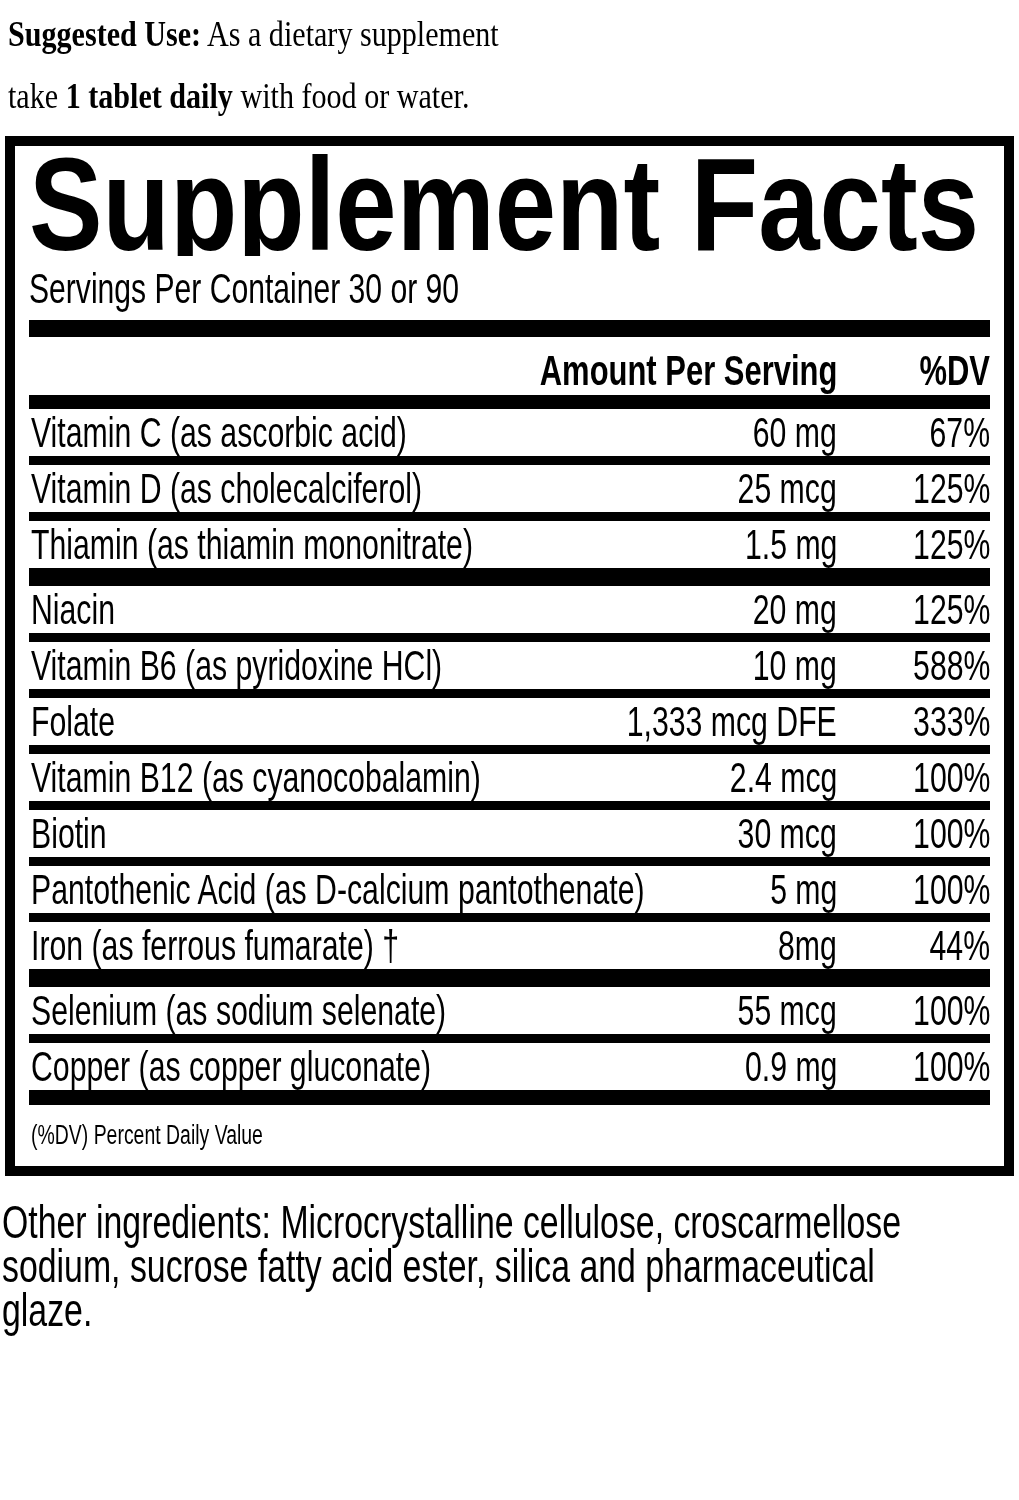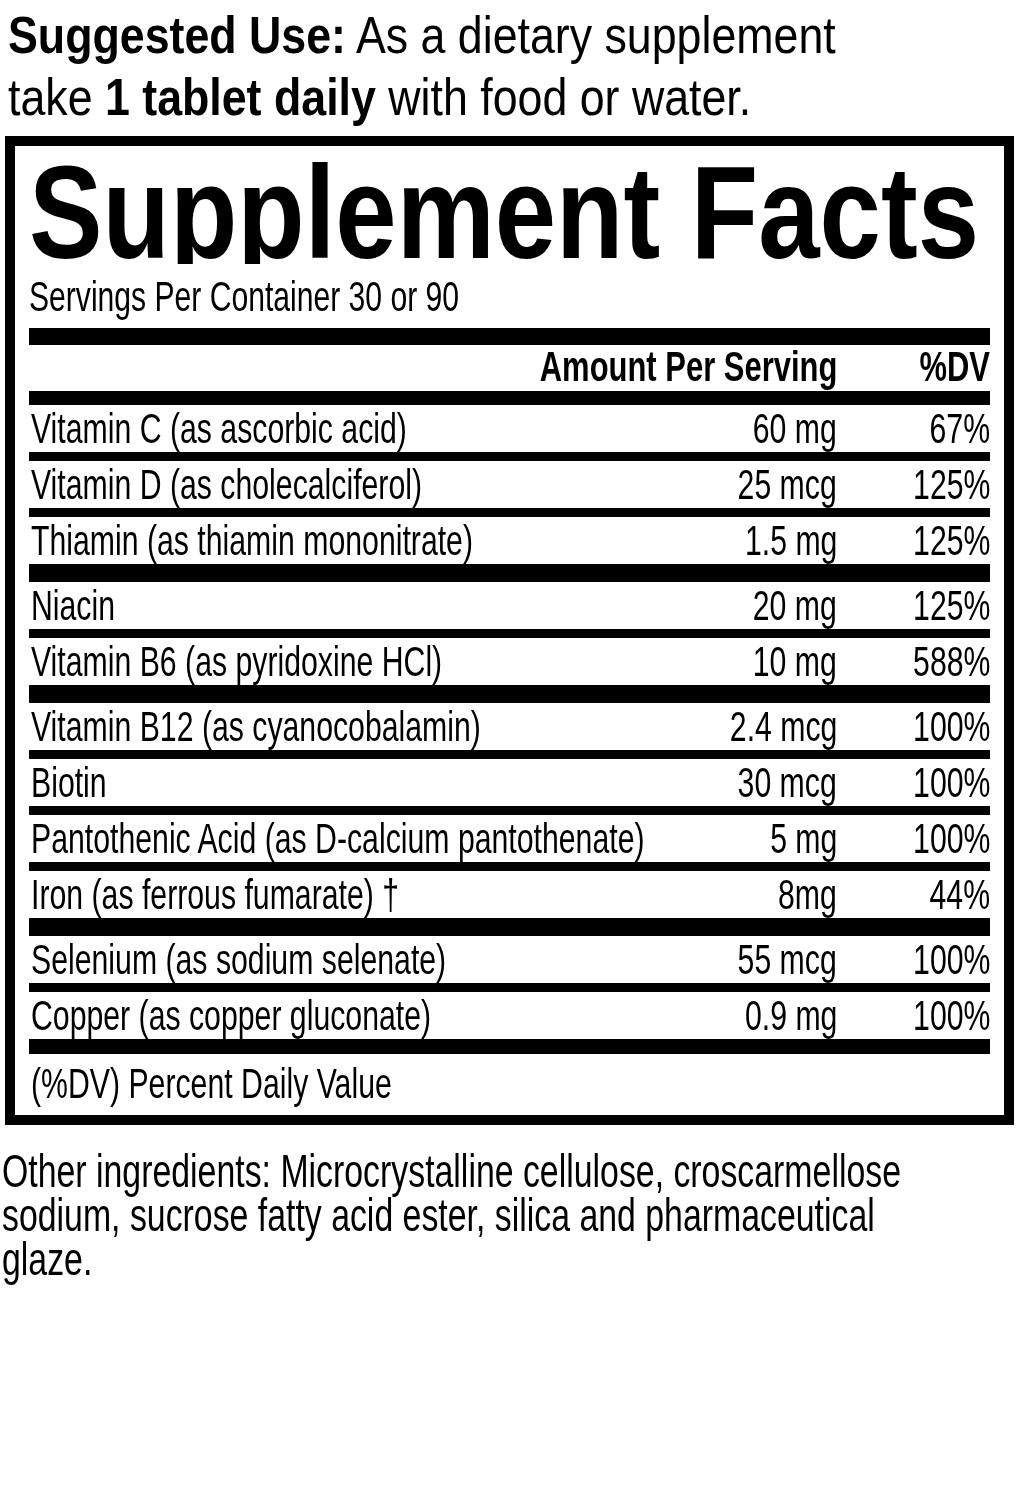--- a/index.html
+++ b/index.html
@@ -8,58 +8,58 @@
     width: 1019px; height: 1500px;
     margin: 0; overflow: hidden;
     font-family: "Liberation Sans", "DejaVu Sans", sans-serif;
     color: #000;
   }
   
   .cxl { display: inline-block; transform: scaleX(0.72); transform-origin: 0 50%; white-space: nowrap; }
   .cxr { display: inline-block; transform: scaleX(0.72); transform-origin: 100% 50%; white-space: nowrap; }
 
   
-  .suggested { margin: 4px 8px 0 8px; font-size: 52px; }
+  .suggested { margin: 4px 8px 0 8px; font-size: 35px; font-family: Liberation Serif, serif; }
   .suggested .sline {
     display: block; white-space: nowrap; line-height: 62px;
     transform: scaleX(0.86); transform-origin: 0 50%;
   }
   .suggested b { font-weight: bold; }
 
   
   .box {
     margin: 8px 5px 0 5px;
     border: 10px solid #000;
-    padding: 12px 14px 8px 14px;
+    padding: 4px 14px 8px 14px;
     background: #fff;
   }
   .title-svg { display: block; width: 955px; height: 102px; margin: 4px 0 8px 0; }
   .title-svg text { font-family: "Liberation Sans", "DejaVu Sans", sans-serif; font-weight: bold; fill: #000; }
 
   .serving { font-size: 43px; line-height: 48px; }
   .serving .cxs { display: inline-block; transform: scaleX(0.70); transform-origin: 0 50%; white-space: nowrap; }
 
   .bar { background: #000; width: 100%; }
   .bar-a { height: 17px; margin-top: 8px; }
   .bar-b { height: 14px; }
   .bar-c { height: 15px; }
   .nsep  { height: 9px;  background: #000; }
 
-  .hdr-row { position: relative; height: 46px; }
+  .hdr-row { position: relative; height: 58px; }
   .hdr-row .hdr { position: absolute; bottom: 3px; font-weight: bold; font-size: 43px; line-height: 43px; }
   .hdr-amt { right: 153px; }
   .hdr-dv  { right: 0; }
 
   .nline { position: relative; height: 47px; text-align: right; }
   .nline span { font-size: 42px; line-height: 47px; position: absolute; top: 0; }
   .nlabel { left: 2px; }
   .namt   { right: 153px; }
   .ndv    { right: 0; }
 
-  .dv-note { margin-top: 7px; font-size: 42px; line-height: 46px; }
+  .dv-note { margin-top: 7px; font-size: 27px; line-height: 46px; }
   .dv-note .cxl { margin-left: 2px; }
 
   
   .other { margin: 24px 0 0 2px; font-size: 47px; }
   .other .oline {
     display: block; white-space: nowrap; line-height: 44px;
     transform: scaleX(0.72); transform-origin: 0 50%;
   }
 </style>
 </head>
@@ -125,20 +125,25 @@
         <div class="nsep"></div>
         <div class="nrow">
           <div class="nline">
             <span class="nlabel cxl">Vitamin B6 (as pyridoxine HCl)</span>
             <span class="namt cxr">10 mg</span>
             <span class="ndv cxr">588%</span>
           </div>
         </div>
         <div class="nsep"></div>
         <div class="nrow">
+          <div class="nline">
+            <span class="nlabel cxl">Folate</span>
+            <span class="namt cxr">1,333 mcg DFE</span>
+            <span class="ndv cxr">333%</span>
+          </div>
         </div>
         <div class="nsep"></div>
         <div class="nrow">
           <div class="nline">
             <span class="nlabel cxl">Vitamin B12 (as cyanocobalamin)</span>
             <span class="namt cxr">2.4 mcg</span>
             <span class="ndv cxr">100%</span>
           </div>
         </div>
         <div class="nsep"></div>

